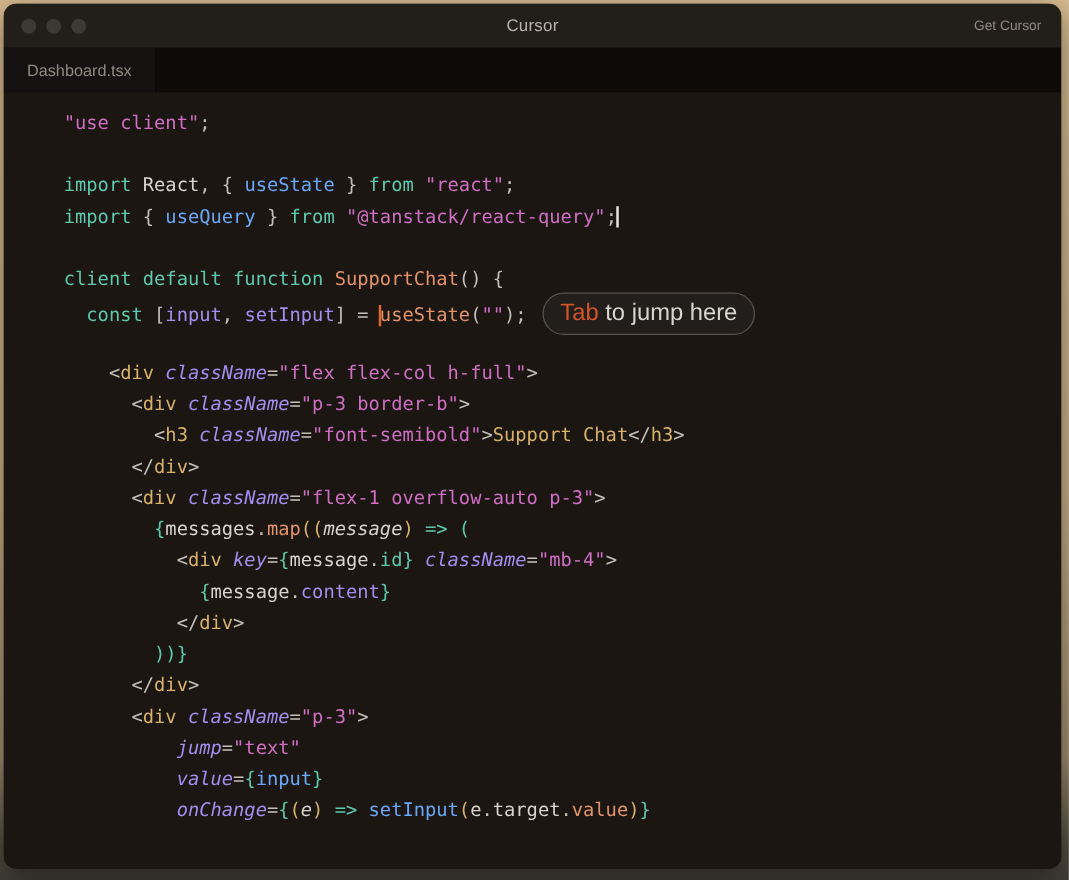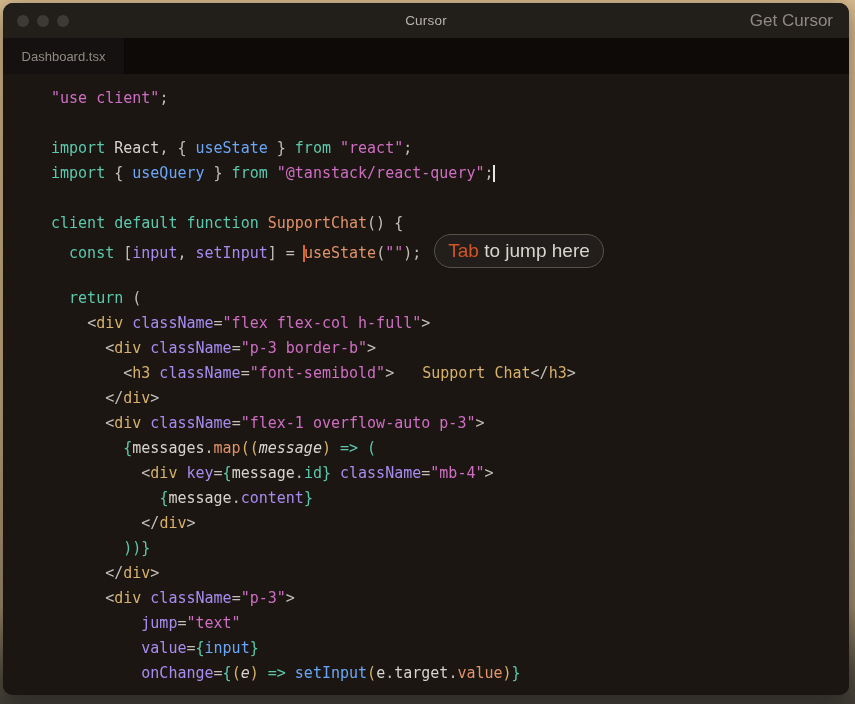--- a/index.html
+++ b/index.html
@@ -24,21 +24,21 @@
     flex: 0 0 35px;
     background: var(--c-titlebar);
     position: relative;
     display: flex;
     align-items: center;
     justify-content: center;
   }
   .traffic { position: absolute; left: 14px; top: 0; height: 100%; display: flex; align-items: center; gap: 8px; }
   .light { width: 12px; height: 12px; border-radius: 50%; background: var(--c-light); }
   .win-title { color: var(--c-titletext); font-size: 13.5px; letter-spacing: .2px; text-align: right; }
-  .get-cursor { position: absolute; right: 16px; top: 0; height: 100%; display: flex; align-items: center; color: var(--c-dimtext); font-size: 17px; cursor: pointer; }
+  .get-cursor { position: absolute; right: 16px; top: 0; height: 100%; display: flex; align-items: center; color: var(--c-dimtext); font-size: 11px; cursor: pointer; }
   
   .tabbar { height: 36px; flex: 0 0 36px; background: var(--c-tabbar); display: flex; align-items: stretch; }
   .tab { display: flex; align-items: center; padding: 0 16px; font-size: 13px; border-right: 1px solid #0a0806; cursor: pointer; }
   .tab.inactive { background: var(--c-tabinactive); color: var(--c-dimtext); width: 122px; justify-content: center; }
   .tab.active { background: var(--c-editorbg); color: var(--c-brighttext); width: 162px; justify-content: center; gap: 12px; }
   .tab-close { color: var(--c-dimtext); font-size: 15px; line-height: 1; cursor: pointer; padding: 1px 2px; }
   
   .editor {
     flex: 1 1 auto;
     background: var(--c-editorbg);
@@ -52,28 +52,28 @@
     line-height: 25px;
     height: 25px;
     white-space: pre;
     color: var(--c-txt);
   }
   .tok-kw  { color: var(--c-kw); }
   .tok-str { color: var(--c-str); }
   .tok-imp { color: var(--c-imp); }
   .tok-fn  { color: var(--c-fn); }
   .tok-tag { color: var(--c-tag); }
-  .tok-attr{ color: var(--c-attr); }
+  .tok-attr{ color: var(--c-attr); font-style: italic; }
   .tok-var { color: var(--c-var); }
   .tok-txt { color: var(--c-txt); }
   .tok-pun { color: var(--c-pun); }
   .tok-par { color: var(--c-txt); font-style: italic; }
   .tok-brk { color: var(--c-brk); }
   .tok-tlb { color: var(--c-kw); }
-  .tok-jsx { color: var(--c-tag); margin-left: 28px; }
+  .tok-jsx { color: var(--c-tag); }
   .caret {
     display: inline-block; width: 2px; height: 17px;
     vertical-align: text-bottom; margin: 0 -1px;
     background: var(--c-caretw);
   }
   .caret.orange { background: var(--c-careto); }
   .hint-pill {
     display: inline-block;
     font-family: "Liberation Sans", sans-serif;
     font-size: 19px;
@@ -115,21 +115,20 @@
   <div class="editor">
     <div id="code-area">
         <div class="code-line"><span class="tok-str">"use client"</span><span class="tok-pun">;</span></div>
         <div class="code-line">&nbsp;</div>
         <div class="code-line"><span class="tok-kw">import</span><span class="tok-txt"> React</span><span class="tok-pun">, { </span><span class="tok-imp">useState</span><span class="tok-pun"> }</span><span class="tok-kw"> from</span><span class="tok-str"> "react"</span><span class="tok-pun">;</span></div>
         <div class="code-line"><span class="tok-kw">import</span><span class="tok-pun"> { </span><span class="tok-imp">useQuery</span><span class="tok-pun"> }</span><span class="tok-kw"> from</span><span class="tok-str"> "@tanstack/react-query"</span><span class="tok-pun">;</span><span class="caret"></span></div>
         <div class="code-line">&nbsp;</div>
         <div class="code-line"><span class="tok-kw">client</span><span class="tok-kw"> default</span><span class="tok-kw"> function</span><span class="tok-fn"> SupportChat</span><span class="tok-pun">() {</span></div>
         <div class="code-line"><span class="tok-txt">  </span><span class="tok-kw">const</span><span class="tok-pun"> [</span><span class="tok-var">input</span><span class="tok-pun">, </span><span class="tok-var">setInput</span><span class="tok-pun">] = </span><span class="caret orange"></span><span class="tok-fn">useState</span><span class="tok-pun">(</span><span class="tok-str">""</span><span class="tok-pun">);</span><span class="hint-pill"><span class="hint-key">Tab</span><span class="hint-text"> to jump here</span></span></div>
         <div class="code-line">&nbsp;</div>
-        <div class="code-line"><span class="tok-txt">  </span><span class="tok-kw">return</span><span class="tok-pun"> (</span></div>
         <div class="code-line"><span class="tok-txt">    </span><span class="tok-pun">&lt;</span><span class="tok-tag">div</span><span class="tok-attr"> className</span><span class="tok-pun">=</span><span class="tok-str">"flex flex-col h-full"</span><span class="tok-pun">&gt;</span></div>
         <div class="code-line"><span class="tok-txt">      </span><span class="tok-pun">&lt;</span><span class="tok-tag">div</span><span class="tok-attr"> className</span><span class="tok-pun">=</span><span class="tok-str">"p-3 border-b"</span><span class="tok-pun">&gt;</span></div>
         <div class="code-line"><span class="tok-txt">        </span><span class="tok-pun">&lt;</span><span class="tok-tag">h3</span><span class="tok-attr"> className</span><span class="tok-pun">=</span><span class="tok-str">"font-semibold"</span><span class="tok-pun">&gt;</span><span class="tok-jsx">Support Chat</span><span class="tok-pun">&lt;/</span><span class="tok-tag">h3</span><span class="tok-pun">&gt;</span></div>
         <div class="code-line"><span class="tok-txt">      </span><span class="tok-pun">&lt;/</span><span class="tok-tag">div</span><span class="tok-pun">&gt;</span></div>
         <div class="code-line"><span class="tok-txt">      </span><span class="tok-pun">&lt;</span><span class="tok-tag">div</span><span class="tok-attr"> className</span><span class="tok-pun">=</span><span class="tok-str">"flex-1 overflow-auto p-3"</span><span class="tok-pun">&gt;</span></div>
         <div class="code-line"><span class="tok-txt">        </span><span class="tok-tlb">{</span><span class="tok-txt">messages</span><span class="tok-pun">.</span><span class="tok-fn">map</span><span class="tok-brk">((</span><span class="tok-par">message</span><span class="tok-brk">)</span><span class="tok-kw"> =&gt;</span><span class="tok-tlb"> (</span></div>
         <div class="code-line"><span class="tok-txt">          </span><span class="tok-pun">&lt;</span><span class="tok-tag">div</span><span class="tok-attr"> key</span><span class="tok-pun">=</span><span class="tok-tlb">{</span><span class="tok-txt">message</span><span class="tok-pun">.</span><span class="tok-kw">id</span><span class="tok-tlb">}</span><span class="tok-attr"> className</span><span class="tok-pun">=</span><span class="tok-str">"mb-4"</span><span class="tok-pun">&gt;</span></div>
         <div class="code-line"><span class="tok-txt">            </span><span class="tok-tlb">{</span><span class="tok-txt">message</span><span class="tok-pun">.</span><span class="tok-var">content</span><span class="tok-tlb">}</span></div>
         <div class="code-line"><span class="tok-txt">          </span><span class="tok-pun">&lt;/</span><span class="tok-tag">div</span><span class="tok-pun">&gt;</span></div>
         <div class="code-line"><span class="tok-txt">        </span><span class="tok-tlb">))}</span></div>

